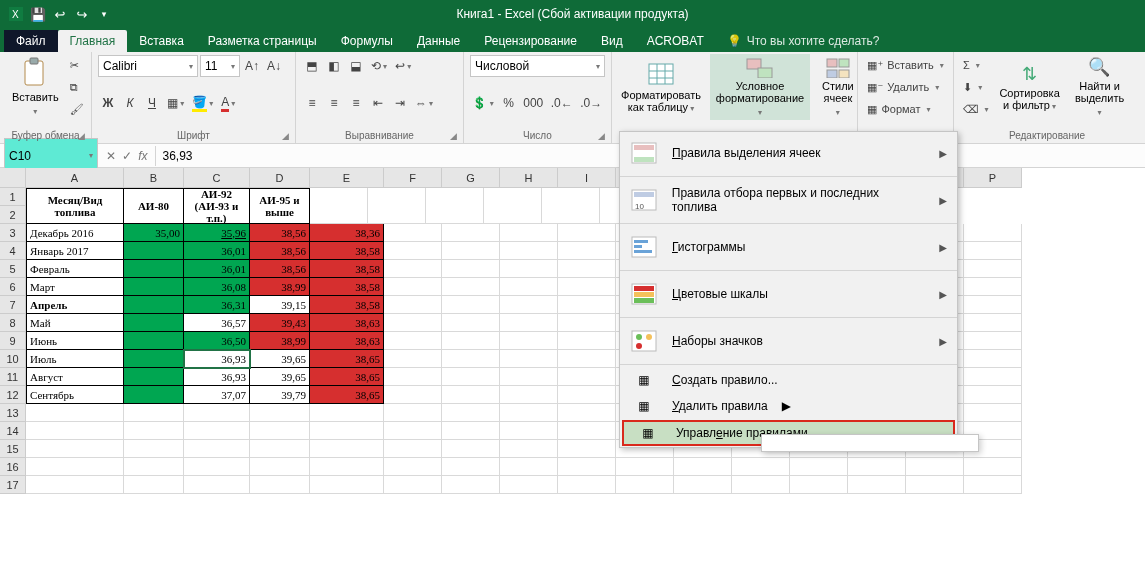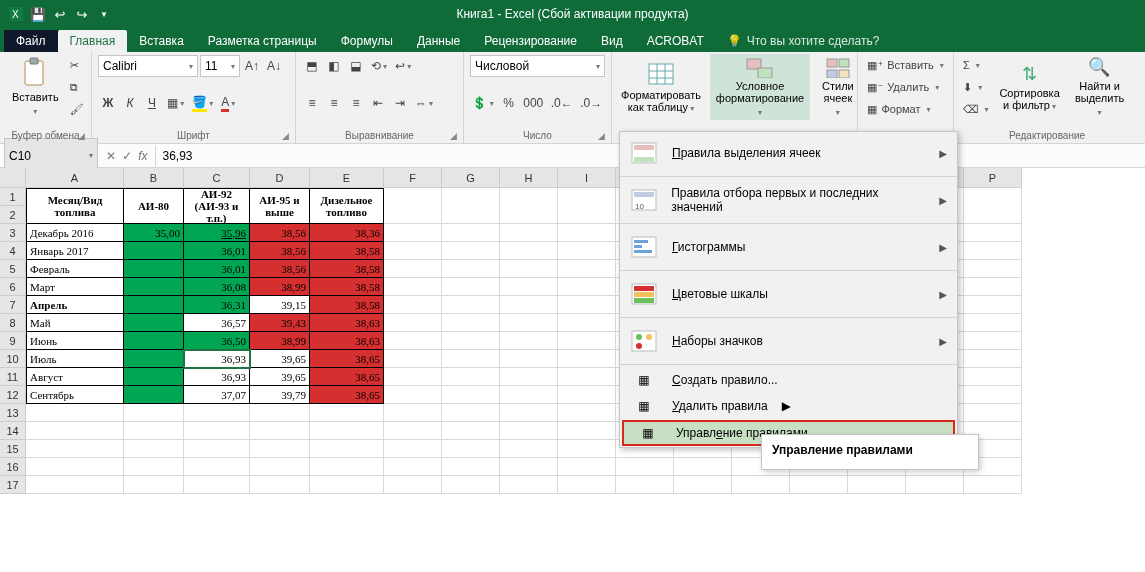--- a/index.html
+++ b/index.html
@@ -22,21 +22,21 @@
 .rbtn.dd::after{content:"▾";font-size:8px;margin-left:2px;color:#777}
 .bigbtn{display:flex;flex-direction:column;align-items:center;justify-content:center;padding:2px 6px;height:66px;gap:2px}
 .bigbtn .cap{font-size:11px;text-align:center;line-height:1.1}
 .bigbtn.dd .cap::after{content:" ▾";font-size:8px;color:#777}
 .fontname{width:100px;height:22px;border:1px solid #c5c5c5;background:#fff;font-size:12px;padding:0 4px;display:flex;align-items:center;justify-content:space-between}
 .fontsize{width:40px;height:22px;border:1px solid #c5c5c5;background:#fff;font-size:12px;padding:0 4px;display:flex;align-items:center;justify-content:space-between}
 .combo{height:22px;border:1px solid #c5c5c5;background:#fff;font-size:12px;padding:0 4px;display:flex;align-items:center;justify-content:space-between}
 .vstack{display:flex;flex-direction:column;gap:0}
 .vstack .rbtn{height:22px;justify-content:flex-start;gap:4px;white-space:nowrap;font-size:11px}
 .namebar{height:24px;background:#fcfcfc;border-bottom:1px solid #d4d4d4;display:flex;align-items:center}
-.namebox{width:94px;height:36px;border:1px solid #c5c5c5;background:#e5e5e5;margin-left:4px;padding:0 4px;display:flex;align-items:center;font-size:12px;justify-content:space-between}
+.namebox{width:94px;height:36px;border:1px solid #c5c5c5;background:#5eead4;margin-left:4px;padding:0 4px;display:flex;align-items:center;font-size:12px;justify-content:space-between}
 .fxbtns{display:flex;gap:6px;margin:0 8px;color:#777}
 .fxbar{flex:1;height:20px;border-left:1px solid #d4d4d4;padding:0 6px;display:flex;align-items:center;font-size:12px}
 .grid{position:relative}
 .colhdrs{display:flex;height:20px}
 .rowhdr,.colhdr{background:#e6e6e6;border-right:1px solid #ccc;border-bottom:1px solid #ccc;display:flex;align-items:center;justify-content:center;font-size:11px;color:#333}
 .corner{width:26px;height:20px;background:#e6e6e6;border-right:1px solid #ccc;border-bottom:1px solid #ccc}
 .colhdr{height:20px}
 .gridbody{display:flex}
 .rowhdrs{display:flex;flex-direction:column}
 .rowhdr{width:26px;height:18px}
@@ -312,21 +312,20 @@
         <div class="rowhdr">15</div>
         <div class="rowhdr">16</div>
         <div class="rowhdr">17</div>
       </div>
     <div class="cells" id="cells">
         <div class="row hdr" style="height: 36px;">
           <div class="cell b bl bt bold ctr hdrcell" style="width: 98px;">Месяц/Вид топлива</div>
           <div class="cell b bt bold ctr hdrcell" style="width: 60px;">АИ-80</div>
           <div class="cell b bt bold ctr hdrcell" style="width: 66px;">АИ-92 (АИ-93 и т.п.)</div>
           <div class="cell b bt bold ctr hdrcell" style="width: 60px;">АИ-95 и выше</div>
-          <div class="cell b bt bold ctr hdrcell" style="width: 74px;">Дизельное топливо</div>
           <div class="cell " style="width: 58px;"></div>
           <div class="cell " style="width: 58px;"></div>
           <div class="cell " style="width: 58px;"></div>
           <div class="cell " style="width: 58px;"></div>
           <div class="cell " style="width: 58px;"></div>
           <div class="cell " style="width: 58px;"></div>
           <div class="cell " style="width: 58px;"></div>
           <div class="cell " style="width: 58px;"></div>
           <div class="cell " style="width: 58px;"></div>
           <div class="cell " style="width: 58px;"></div>
@@ -620,21 +619,21 @@
   </div>
   <div class="cfsep"></div>
   <div class="cfitem">
     <span class="mico">
         <svg width="26" height="22">
           <rect x="1" y="1" width="24" height="20" fill="#fff" stroke="#bbb"></rect>
           <rect x="3" y="3" width="20" height="5" fill="#bfcce3"></rect>
           <text x="4" y="20" font-size="8" fill="#555">10</text>
         </svg>
       </span>
-    <span>Правила отбора первых и последних значений</span>
+    <span>Правила отбора первых и последних топлива</span>
     <span class="arrow">▶</span>
   </div>
   <div class="cfsep"></div>
   <div class="cfitem">
     <span class="mico">
         <svg width="26" height="22">
           <rect x="1" y="1" width="24" height="20" fill="#fff" stroke="#bbb"></rect>
           <rect x="3" y="4" width="14" height="3" fill="#6aa3d8"></rect>
           <rect x="3" y="9" width="8" height="3" fill="#6aa3d8"></rect>
           <rect x="3" y="14" width="18" height="3" fill="#6aa3d8"></rect>
@@ -679,14 +678,13 @@
     <span><u class="accel">У</u><span>далить правила</span></span>
     <span class="arrow">▶</span>
   </div>
   <div class="cflow sel">
     <span class="mico">▦</span>
     <span>Управл<u class="accel">е</u>ние правилами...</span>
   </div>
 </div>
 
 <div class="tooltip">
-  <div class="tt-title">Управление правилами</div>
 </div>
 
 </body></html>

